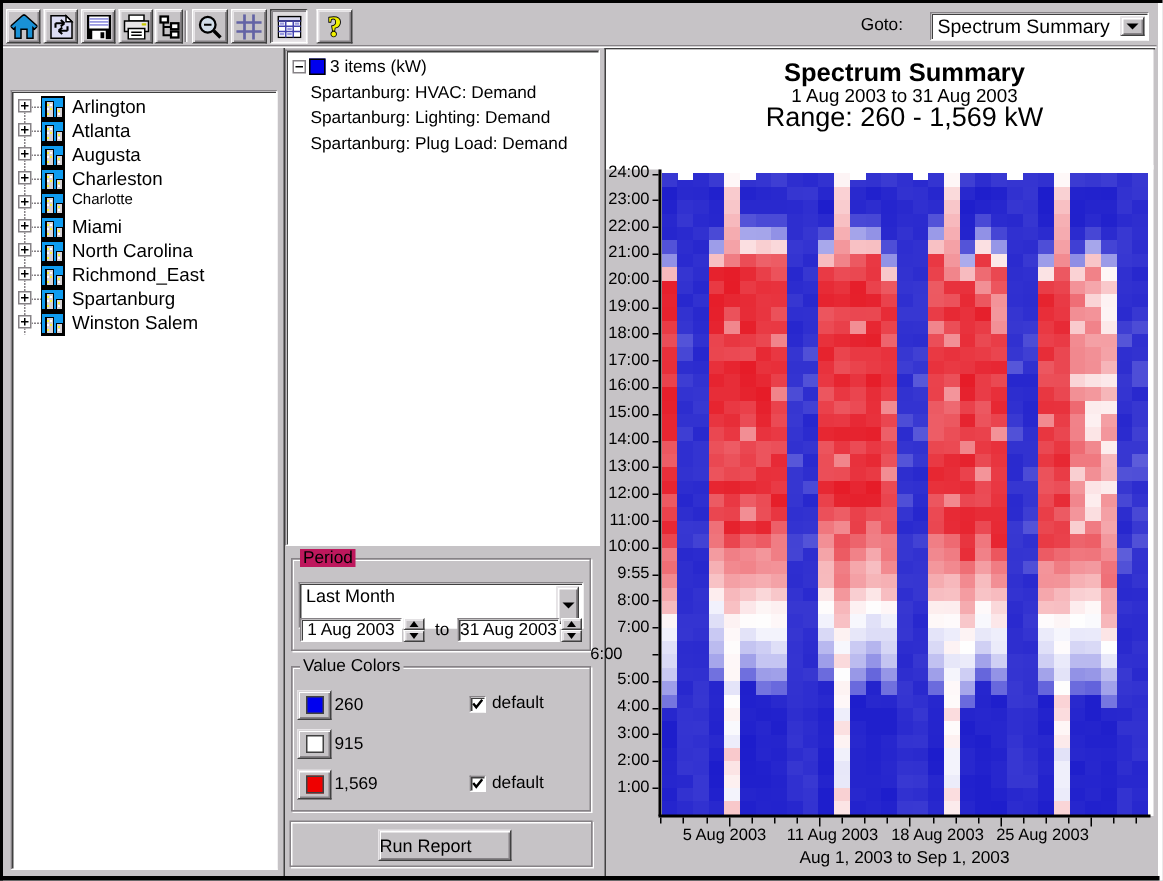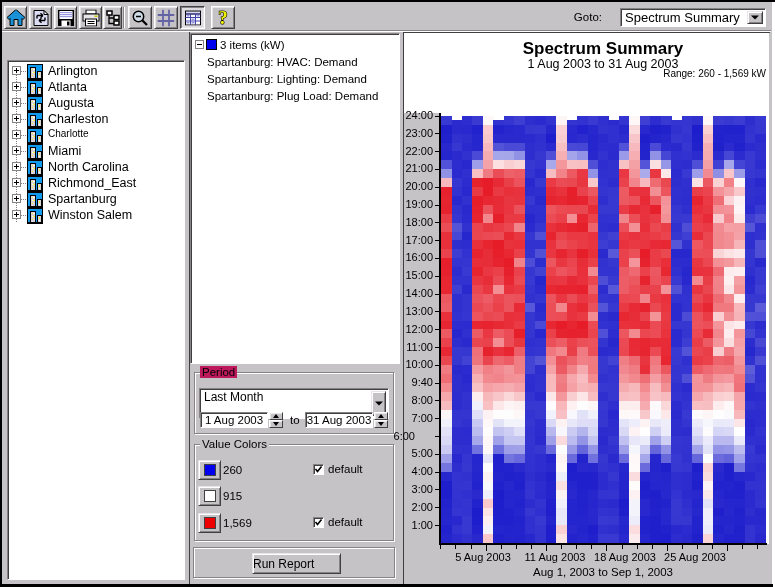--- a/index.html
+++ b/index.html
@@ -407,21 +407,21 @@
 <div class="etch abs" style="left:193px;top:547px;width:202px;height:31px"></div>
 <div class="raised abs" style="left:252px;top:553px;width:89px;height:21px">
       <div class="txt" style="left:0;top:3px;width:87px;font-size:12px">Run Report</div>
     </div>
 <div class="abs" style="left:403px;top:32px;width:1px;height:552px;background:#404040"></div>
 <div class="abs" style="left:403px;top:32px;width:367px;height:1px;background:#404040"></div>
 <div class="abs" style="left:404px;top:33px;width:365px;height:80px;background:#fff"></div>
 <div class="abs" style="left:440px;top:110px;width:329px;height:434px;background:#fff"></div>
 <div class="txt" style="left:440px;top:39px;width:326px;text-align:center;font-size:17px;font-weight:bold">Spectrum Summary</div>
 <div class="txt" style="left:440px;top:56.5px;width:326px;text-align:center;font-size:12.5px">1 Aug 2003 to 31 Aug 2003</div>
-<div class="txt" style="left:440px;top:68px;width:326px;text-align:right;font-size:10px">Range: 260 - 1,569 kW</div>
+<div class="txt" style="left:440px;top:68px;width:326px;text-align:center;font-size:18px">Range: 260 - 1,569 kW</div>
 <svg shape-rendering="crispEdges" style="position:absolute;left:440px;top:110px" width="326" height="435">
       <rect x="1.0" y="423.9" width="10.76" height="9.20" fill="#2525ce"></rect>
       <rect x="1.0" y="415.0" width="10.76" height="9.20" fill="#2121cd"></rect>
       <rect x="1.0" y="406.1" width="10.76" height="9.20" fill="#2626ce"></rect>
       <rect x="1.0" y="397.2" width="10.76" height="9.20" fill="#2525cd"></rect>
       <rect x="1.0" y="388.3" width="10.76" height="9.20" fill="#2323cd"></rect>
       <rect x="1.0" y="379.4" width="10.76" height="9.20" fill="#1e1ecc"></rect>
       <rect x="1.0" y="370.5" width="10.76" height="9.20" fill="#1e1ecc"></rect>
       <rect x="1.0" y="361.6" width="10.76" height="9.20" fill="#2727ce"></rect>
       <rect x="1.0" y="352.7" width="10.76" height="9.20" fill="#7575df"></rect>
@@ -1916,21 +1916,21 @@
 <div class="ylab" style="left:399px;top:465.1px">4:00</div>
 <div class="ytick" style="left:435px;top:471.6px"></div>
 <div class="ylab" style="left:399px;top:447.3px">5:00</div>
 <div class="ytick" style="left:435px;top:453.8px"></div>
 <div class="ylab" style="left:381px;top:429.5px">6:00</div>
 <div class="ytick" style="left:435px;top:436.0px"></div>
 <div class="ylab" style="left:399px;top:411.7px">7:00</div>
 <div class="ytick" style="left:435px;top:418.2px"></div>
 <div class="ylab" style="left:399px;top:393.9px">8:00</div>
 <div class="ytick" style="left:435px;top:400.4px"></div>
-<div class="ylab" style="left:399px;top:376.1px">9:40</div>
+<div class="ylab" style="left:399px;top:376.1px">9:55</div>
 <div class="ytick" style="left:435px;top:382.6px"></div>
 <div class="ylab" style="left:399px;top:358.3px">10:00</div>
 <div class="ytick" style="left:435px;top:364.8px"></div>
 <div class="ylab" style="left:399px;top:340.5px">11:00</div>
 <div class="ytick" style="left:435px;top:347.0px"></div>
 <div class="ylab" style="left:399px;top:322.6px">12:00</div>
 <div class="ytick" style="left:435px;top:329.1px"></div>
 <div class="ylab" style="left:399px;top:304.8px">13:00</div>
 <div class="ytick" style="left:435px;top:311.3px"></div>
 <div class="ylab" style="left:399px;top:287.0px">14:00</div>

